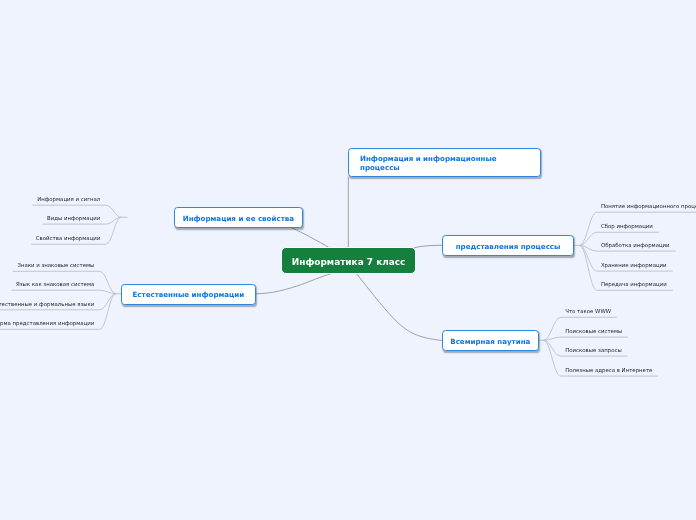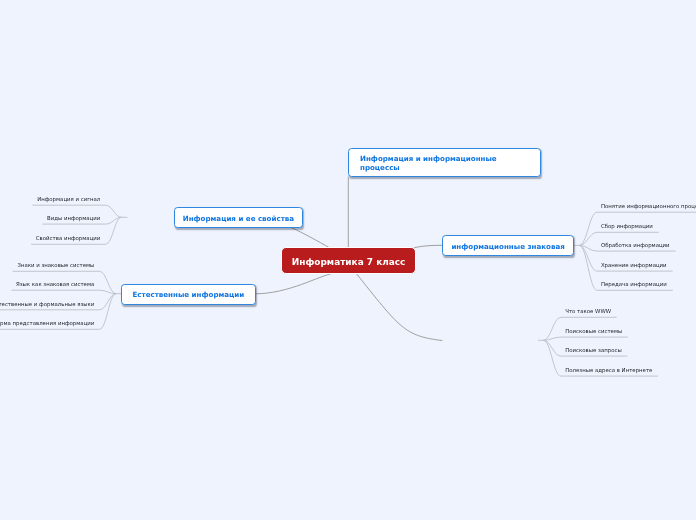--- a/index.html
+++ b/index.html
@@ -3,21 +3,21 @@
 <meta charset="utf-8">
 <title>Mindmap</title>
 <style>
   html,body{margin:0;padding:0;}
   body{width:696px;height:520px;background:#eff3fd;overflow:hidden;
        font-family:"DejaVu Sans", sans-serif;-webkit-font-smoothing:antialiased;}
   #stage{position:relative;width:696px;height:520px;background:#eff3fd;
          will-change:transform;}
   svg.links{position:absolute;left:0;top:0;width:696px;height:520px;pointer-events:none;}
   .node{position:absolute;box-sizing:border-box;}
-  .root{background:#b91c1c;border:1.5px solid #ffffff;border-radius:5px;
+  .root{background:#15803d;border:1.5px solid #ffffff;border-radius:5px;
         color:#fff;font-weight:bold;font-size:8.95px;display:flex;
         align-items:center;justify-content:center;}
   .root > span{position:relative;top:1.4px;}
   .lvl1{background:#fff;border:1.7px solid #2e88e2;border-radius:3.6px;
         color:#0f74e0;font-weight:bold;font-size:7.1px;display:flex;
         align-items:center;justify-content:center;
         box-shadow:1px 1.4px 1.3px rgba(55,65,85,0.42);}
   .lvl1 > span{position:relative;top:0.5px;}
   .lvl1.multiline{justify-content:flex-start;align-items:center;
         padding-left:7.6px;text-align:left;line-height:8.65px;}
@@ -83,23 +83,26 @@
 
   <div class="node lvl1" style="left:127px;top:206.8px;width:128.8px;height:21.6px;margin-left:47px;">
     <span>Информация и ее свойства</span>
   </div>
 
   <div class="node lvl1" style="left:121.2px;top:283.6px;width:134.4px;height:21.2px;">
     <span>Естественные информации</span>
   </div>
 
   <div class="node lvl1" style="left:441.8px;top:234.8px;width:132.6px;height:21.6px;">
-    <span>информационные знаковая</span>
+    <span>представления процессы</span>
   </div>
 
+  <div class="node lvl1" style="left:441.8px;top:329.8px;width:97px;height:21.6px;">
+    <span>Всемирная паутина</span>
+  </div>
 
   <div class="leaf l" style="right:595.7px;top:195.3px;"><span>Информация и сигнал</span></div>
   <div class="leaf l" style="right:595.7px;top:214.2px;"><span>Виды информации</span></div>
   <div class="leaf l" style="right:595.7px;top:234.4px;"><span>Свойства информации</span></div>
 
   <div class="leaf l" style="right:601.7px;top:261.4px;"><span>Знаки и знаковые системы</span></div>
   <div class="leaf l" style="right:601.7px;top:280.3px;"><span>Язык как знаковая система</span></div>
   <div class="leaf l" style="right:601.7px;top:299.9px;"><span>Естественные и формальные языки</span></div>
   <div class="leaf l" style="right:601.7px;top:319.4px;"><span>Форма представления информации</span></div>
 

